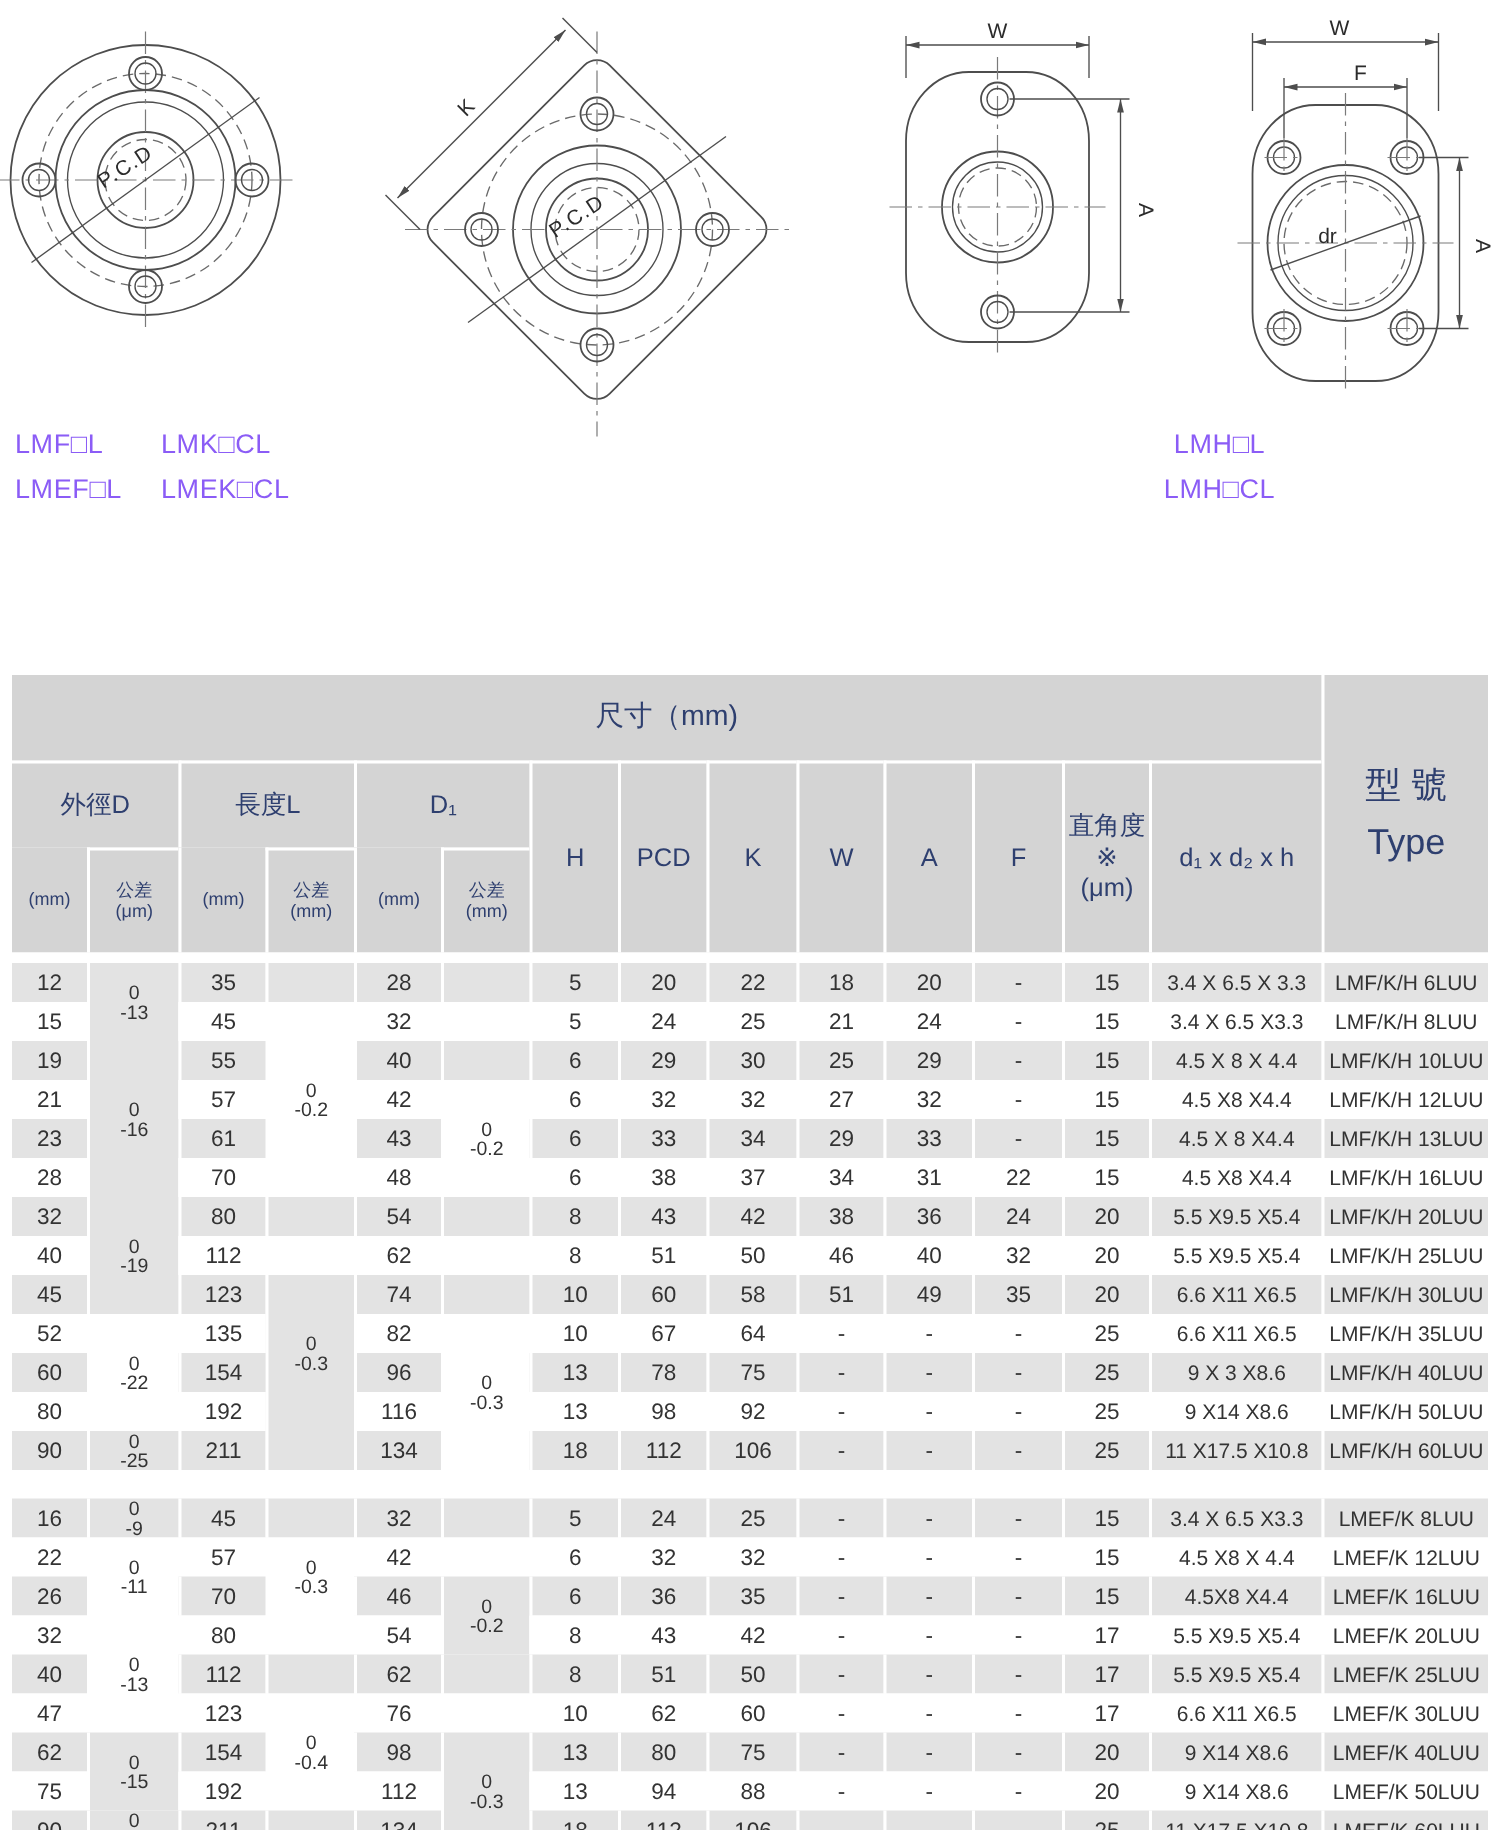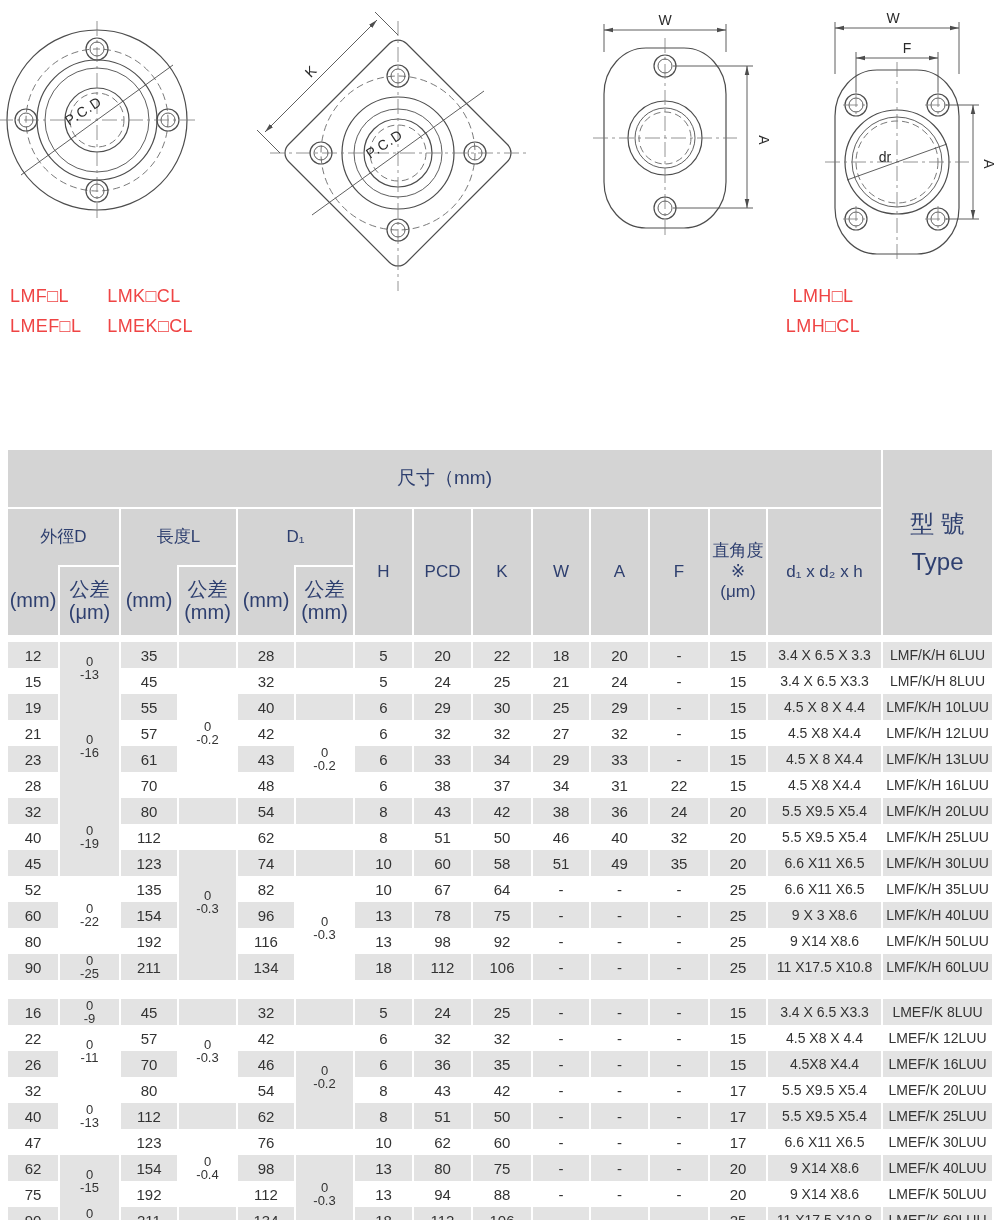--- a/index.html
+++ b/index.html
@@ -11,37 +11,37 @@
   
   .draw-area{position:relative;width:1000px;height:430px;}
   .draw-area svg{position:absolute;left:0;top:0;}
   .ln{stroke:#4d4d4d;fill:none;stroke-width:1.2;}
   .thin{stroke:#4d4d4d;fill:none;stroke-width:0.9;}
   .dash{stroke:#6a6a6a;fill:none;stroke-width:0.9;stroke-dasharray:7 4;}
   .cl{stroke:#7a7a7a;fill:none;stroke-width:0.8;stroke-dasharray:15 4 3 4;}
   .dim{stroke:#4d4d4d;fill:none;stroke-width:0.9;}
   .draw-area text{fill:#2b2b2b;font-size:14px;font-family:inherit;}
   .pcd-t{font-size:13px;letter-spacing:1px;}
-  .models{position:absolute;display:grid;row-gap:9px;font-size:18px;color:#ef4444;letter-spacing:.4px;}
+  .models{position:absolute;display:grid;row-gap:9px;font-size:18px;color:#8b5cf6;letter-spacing:.4px;}
   .m2{grid-template-columns:auto auto;column-gap:26px;}
   .m1{grid-template-columns:auto;justify-items:center;}
   
   .dim-table{
     border-collapse:separate;border-spacing:0;table-layout:fixed;
     width:984px;margin-left:8px;margin-top:20px;
   }
   th,td{box-sizing:border-box;padding:0;text-align:center;vertical-align:middle;white-space:pre-line;}
   thead th{
     background:var(--header_bg,#d4d4d4);color:var(--header_text,#2e3f6f);
     font-weight:normal;line-height:1.2;
   }
   .h1 .title{height:57px;font-size:19px;}
   .type-h{font-size:24px;line-height:1.55;}
   .h2 th{height:58px;font-size:17px;}
-  .h3 th{height:70px;font-size:20px;line-height:1.15;}
+  .h3 th{height:70px;font-size:12px;line-height:1.15;}
   .bt{border-top:2px solid #fff;}
   .bl{border-left:2px solid #fff;}
   tbody tr.g{background:var(--stripe,#e3e3e3);}
   tbody tr.w{background:#fff;}
   tbody td{height:26px;font-size:15px;color:#333;border-left:2px solid #fff;}
   tbody td:first-child{border-left:none;}
   tbody td.tol{font-size:13px;line-height:13px;color:#333;}
   tbody td.col-screw{font-size:14px;}
   tbody td.col-type{font-size:14px;}
   tr.sp td{height:7px;background:#fff;border:none;}
@@ -164,21 +164,21 @@
       <text text-anchor="middle" transform="translate(87,2) rotate(90)">A</text>
     </g>
   </svg>
 
   <div class="models m2" style="left:10px;top:286px;">
     <span>LMF□L</span>
     <span>LMK□CL</span>
     <span>LMEF□L</span>
     <span>LMEK□CL</span>
   </div>
-  <div class="models m1" style="left:768px;top:286px;width:90px;margin-left:10px;">
+  <div class="models m1" style="left:768px;top:286px;width:90px;">
     <span>LMH□L</span>
     <span>LMH□CL</span>
   </div>
 </div>
 
 <table class="dim-table">
   <colgroup>
     <col style="width:50px">
       <col style="width:61px">
       <col style="width:58px">

